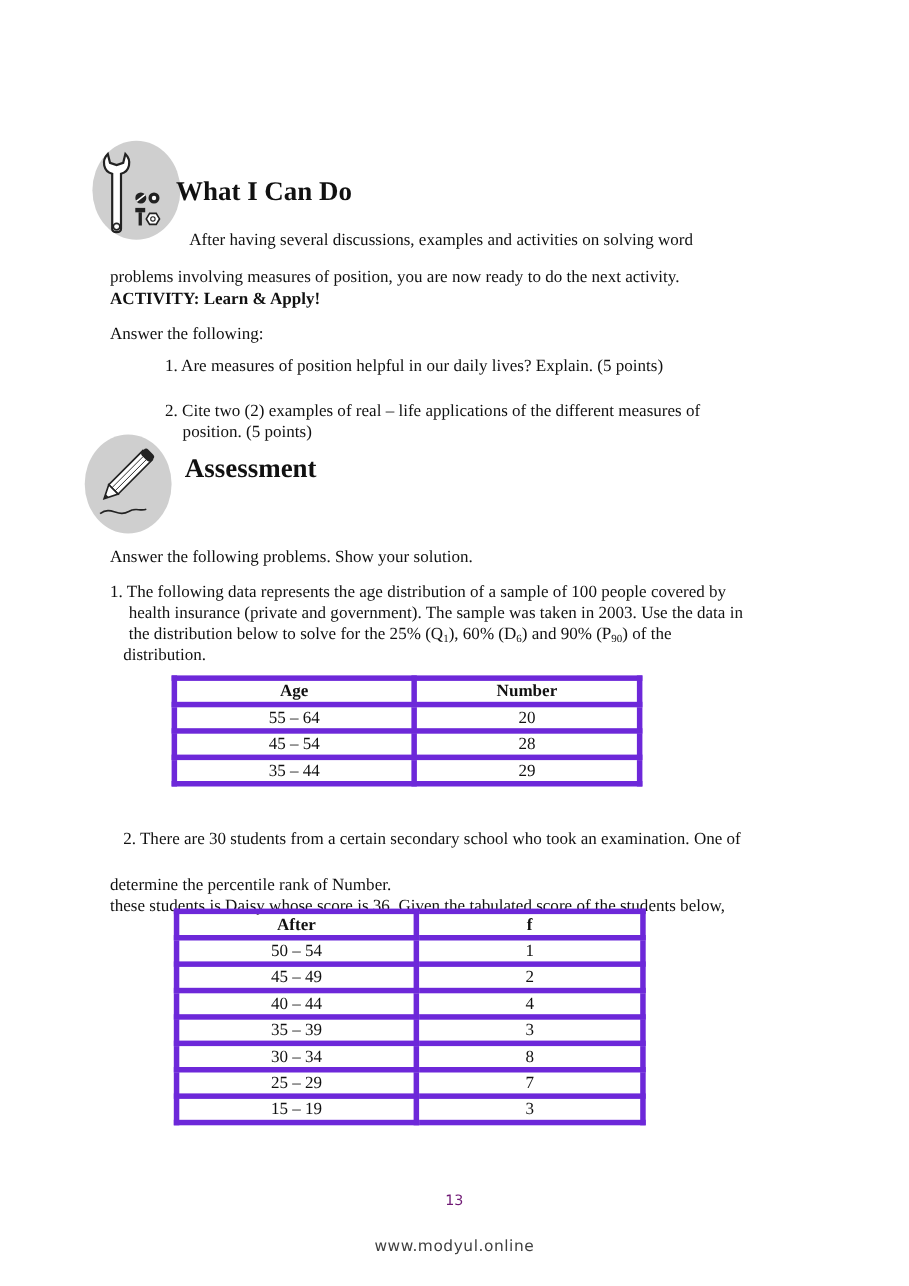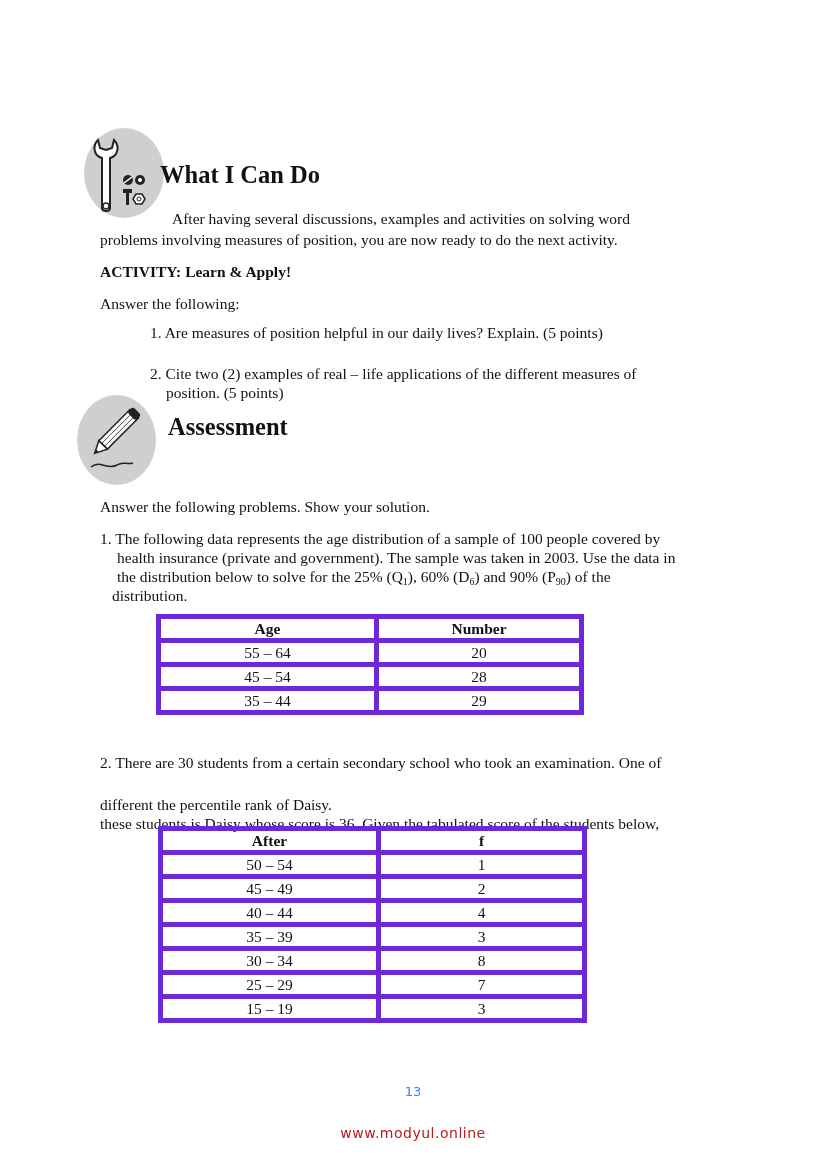--- a/index.html
+++ b/index.html
@@ -6,22 +6,22 @@
   body { width:826px; height:1169px; position:relative; overflow:hidden;
          font-family:"Liberation Serif", serif; color:#111; }
   .abs { position:absolute; }
   .p { font-size:15.5px; line-height:20px; white-space:nowrap; }
   .icon-circle { position:absolute; border-radius:50%; background:#cfcfcf; }
   h1.sec { position:absolute; margin:0; font-family:"Liberation Serif", serif; font-weight:bold; font-size:24.5px; }
   .bold { font-weight:bold; }
   table.dt { position:absolute; border-collapse:collapse; font-size:15.5px; }
   table.dt td, table.dt th { border:5px solid #6d28d9; text-align:center; padding:0; height:19px; line-height:19px; }
   table.dt th { font-weight:bold; }
-  .pagenum { position:absolute; left:0; width:826px; top:1084px; text-align:center; font-family:"DejaVu Sans", sans-serif; font-size:13px; color:#3b82f6; }
-  .watermark { position:absolute; left:0; width:826px; top:1125px; text-align:center; font-family:"DejaVu Sans", sans-serif; font-size:14px; color:#b91c1c; letter-spacing:0.5px; }
+  .pagenum { position:absolute; left:0; width:826px; top:1084px; text-align:center; font-family:"DejaVu Sans", sans-serif; font-size:13px; color:#701a75; }
+  .watermark { position:absolute; left:0; width:826px; top:1125px; text-align:center; font-family:"DejaVu Sans", sans-serif; font-size:14px; color:#404040; letter-spacing:0.5px; }
   sub { font-size:10px; vertical-align:-3px; line-height:0; }
 </style>
 </head>
 <body>
 
 <div class="icon-circle" style="left:84px; top:128px; width:80px; height:90px;">
   <svg width="80" height="90" viewBox="0 0 80 90">
     <path d="M14 12 C8 18 10 28 18 30 L18 80 C18 84 26 84 26 80 L26 30 C34 28 36 18 30 12 L28 20 L22 22 L16 20 Z" fill="#fff" stroke="#222" stroke-width="2"></path>
     <circle cx="22" cy="78" r="3" fill="none" stroke="#222" stroke-width="1.5"></circle>
     <circle cx="44" cy="52" r="5" fill="#222"></circle>
@@ -30,21 +30,21 @@
     <circle cx="56" cy="52" r="2" fill="#fff"></circle>
     <rect x="39" y="61" width="9" height="4" fill="#222"></rect>
     <rect x="42" y="65" width="3" height="12" fill="#222"></rect>
     <polygon points="52,66 58,66 61,71 58,76 52,76 49,71" fill="#fff" stroke="#222" stroke-width="1.5"></polygon>
     <circle cx="55" cy="71" r="2" fill="none" stroke="#222" stroke-width="1"></circle>
   </svg>
 </div>
 <h1 class="sec" style="left:160px; top:161px;">What I Can Do</h1>
 
 <div class="abs p" style="left:172px; top:209px;">After having several discussions, examples and activities on solving word</div>
-<div class="abs p" style="left:100px; top:230px;">problems involving measures of position, you are now ready to do the next activity.</div>
+<div class="abs p" style="left:100px; top:242px;">problems involving measures of position, you are now ready to do the next activity.</div>
 
 <div class="abs p bold" style="left:100px; top:262px;">ACTIVITY: Learn &amp; Apply!</div>
 <div class="abs p" style="left:100px; top:294px;">Answer the following:</div>
 
 <div class="abs p" style="left:150px; top:323px;">1. Are measures of position helpful in our daily lives? Explain. (5 points)</div>
 <div class="abs p" style="left:150px; top:364px;">2. Cite two (2) examples of real – life applications of the different measures of</div>
 <div class="abs p" style="left:166px; top:383px;">position. (5 points)</div>
 
 <div class="icon-circle" style="left:77px; top:395px; width:79px; height:90px;">
   <svg width="79" height="90" viewBox="0 0 79 90">
@@ -84,23 +84,23 @@
         <td>45 – 54</td>
         <td>28</td>
       </tr>
   <tr>
         <td>35 – 44</td>
         <td>29</td>
       </tr>
 </tbody>
   </table>
 
-<div class="abs p" style="left:100px; top:753px;">2. There are 30 students from a certain secondary school who took an examination. One of</div>
+<div class="abs p" style="left:112px; top:753px;">2. There are 30 students from a certain secondary school who took an examination. One of</div>
 <div class="abs p" style="left:100px; top:814px;">these students is Daisy whose score is 36.  Given the tabulated score of the students below,</div>
-<div class="abs p" style="left:100px; top:795px;">different the percentile rank of Daisy.</div>
+<div class="abs p" style="left:100px; top:795px;">determine the percentile rank of Number.</div>
 
 <table class="dt" style="left:158px; top:826px; width:429px;">
   <tbody>
       <tr>
     <th style="width:213px;">After</th>
     <th>f</th>
   </tr>
   <tr>
         <td>50 – 54</td>
         <td>1</td>

